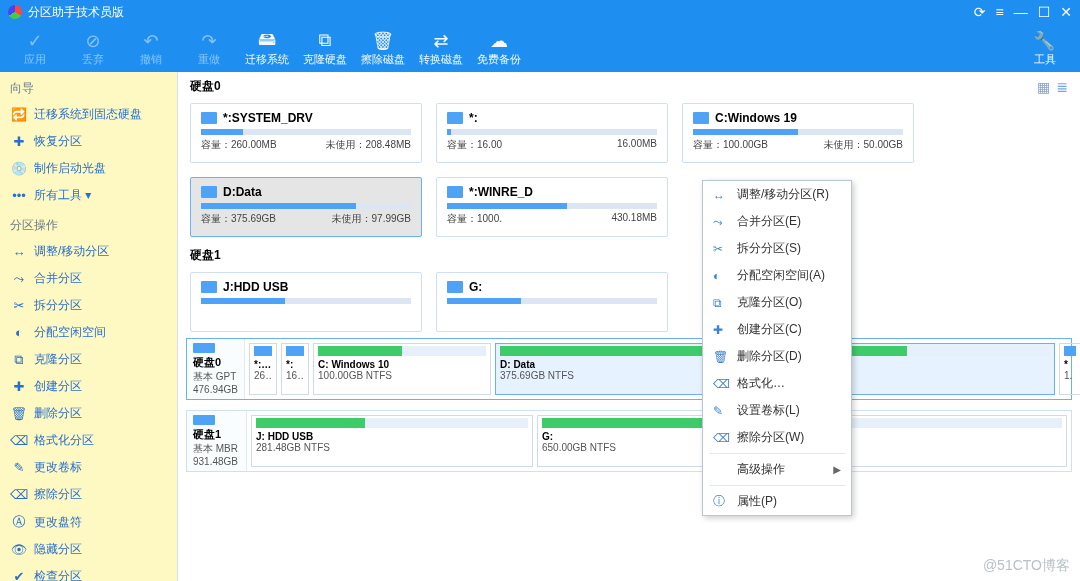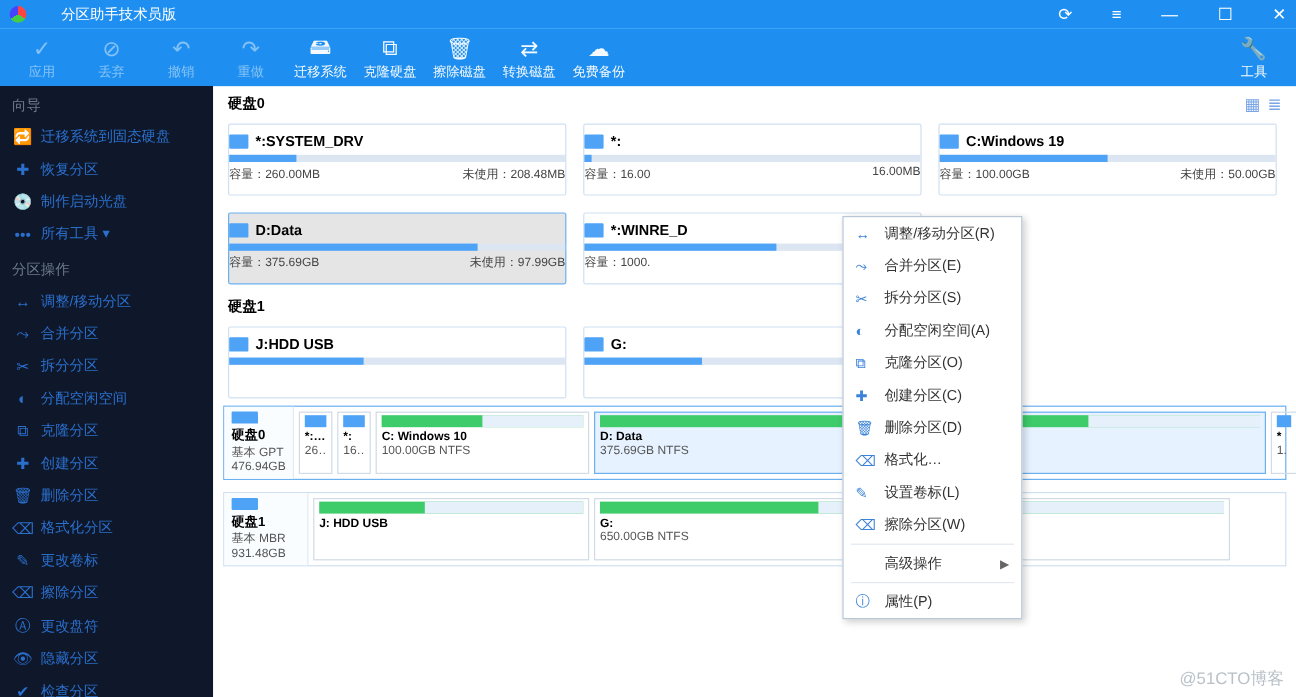--- a/index.html
+++ b/index.html
@@ -1,36 +1,36 @@
 <!DOCTYPE html>
 <html><head>
 <meta charset="utf-8">
 <style>
 * { box-sizing: border-box; margin: 0; padding: 0; font-family: "Microsoft YaHei", Arial, sans-serif; }
 body { width: 1080px; height: 581px; background: #fff; overflow: hidden; position: relative; font-size: 12px; }
-.titlebar { height: 24px; background: #1e8ff0; color: #fff; display: flex; align-items: center; padding: 0 8px; gap: 23px; }
+.titlebar { height: 24px; background: #1e8ff0; color: #fff; display: flex; align-items: center; padding: 0 8px; }
 .titlebar .logo { width: 14px; height: 14px; border-radius: 50%; background: conic-gradient(#f44 0 120deg,#4c4 120deg 240deg,#44f 240deg 360deg); margin-right: 6px; }
 .titlebar .spacer { flex: 1; }
 .titlebar .winbtn { margin-left: 10px; font-size: 14px; cursor: pointer; }
 .toolbar { height: 48px; background: #1e8ff0; display: flex; align-items: center; padding: 0 6px; }
 .toolbar .btn { width: 58px; display: flex; flex-direction: column; align-items: center; color: #fff; font-size: 11px; cursor: pointer; opacity: .95; }
 .toolbar .btn.dis { opacity: .45; }
 .toolbar .ico { width: 22px; height: 22px; display: flex; align-items: center; justify-content: center; font-size: 18px; }
 .toolbar .spacer { flex: 1; }
 .main { display: flex; height: calc(100% - 72px); }
-.sidebar { width: 178px; background: #0f172a; border-right: 1px solid #d6e2ee; overflow-y: auto; padding-bottom: 8px; }
+.sidebar { width: 178px; background: #fef9c3; border-right: 1px solid #d6e2ee; overflow-y: auto; padding-bottom: 8px; }
 .sidebar .grp { padding: 8px 10px 4px; color: #6c7b8a; font-size: 12px; }
 .sidebar .item { display: flex; align-items: center; padding: 5px 10px; cursor: pointer; color: #2a6fcc; }
 .sidebar .item .pi { width: 18px; text-align: center; margin-right: 6px; font-size: 13px; }
 .content { flex: 1; background: #fff; position: relative; overflow: hidden; }
 .viewhdr { display: flex; justify-content: space-between; align-items: center; padding: 6px 12px 0; }
 .diskname { font-weight: bold; }
 .viewtoggle span { color: #7aa5e6; margin-left: 6px; font-size: 14px; cursor: pointer; }
 .cards { display: flex; gap: 14px; padding: 8px 12px 0; flex-wrap: wrap; }
-.card { width: 282px; height: 60px; border: 1px solid #cfe0f2; border-radius: 2px; padding: 6px 0; position: relative; background: #fff; }
+.card { width: 232px; height: 60px; border: 1px solid #cfe0f2; border-radius: 2px; padding: 6px 10px; position: relative; background: #fff; }
 .card.sel { background: #e5e5e5; border-color: #6bb0f0; }
 .card .ci { width: 16px; height: 12px; background: #4fa3f7; display: inline-block; margin-right: 6px; border-radius: 1px; vertical-align: middle; }
 .card .cname { font-weight: bold; vertical-align: middle; }
 .card .bar { height: 6px; background: #dbe6f2; margin: 4px 0 3px; position: relative; }
 .card .bar .fill { height: 100%; background: #4fa3f7; }
 .card .row2 { display: flex; justify-content: space-between; color: #444; font-size: 10px; }
 .diskblock { margin: 6px 8px 10px; border: 1px solid #cfe0f2; display: flex; height: 62px; }
 .diskblock.sel { border-color: #6bb0f0; }
 .diskinfo { width: 70px; background: #fafdff; padding: 4px 6px; border-right: 1px solid #e0ebf5; display: flex; flex-direction: column; justify-content: center; }
 .diskinfo .di { width: 22px; height: 16px; background: #4fa3f7; margin-bottom: 2px; border-radius: 1px; }
@@ -314,25 +314,26 @@
     </div>
 
     <div class="diskblock">
       <div class="diskinfo">
         <span class="di"></span>
         <span class="dn">硬盘1</span>
         <span class="dt">基本 MBR</span>
         <span class="dt">931.48GB</span>
       </div>
       <div class="slices" id="slices1">
-          <div class="slice" style="width: 230px;">
+          <div class="slice" style="width: 282px;">
             <div class="sb">
               <div class="su" style="width:60%"></div>
             </div>
             <div class="sn">J: HDD USB</div>
+            <div class="sv">281.48GB NTFS</div>
           </div>
           <div class="slice" style="width: 530px;">
             <div class="sb">
               <div class="su" style="width:65%"></div>
             </div>
             <div class="sn">G:</div>
             <div class="sv">650.00GB NTFS</div>
           </div>
         </div>
     </div>

